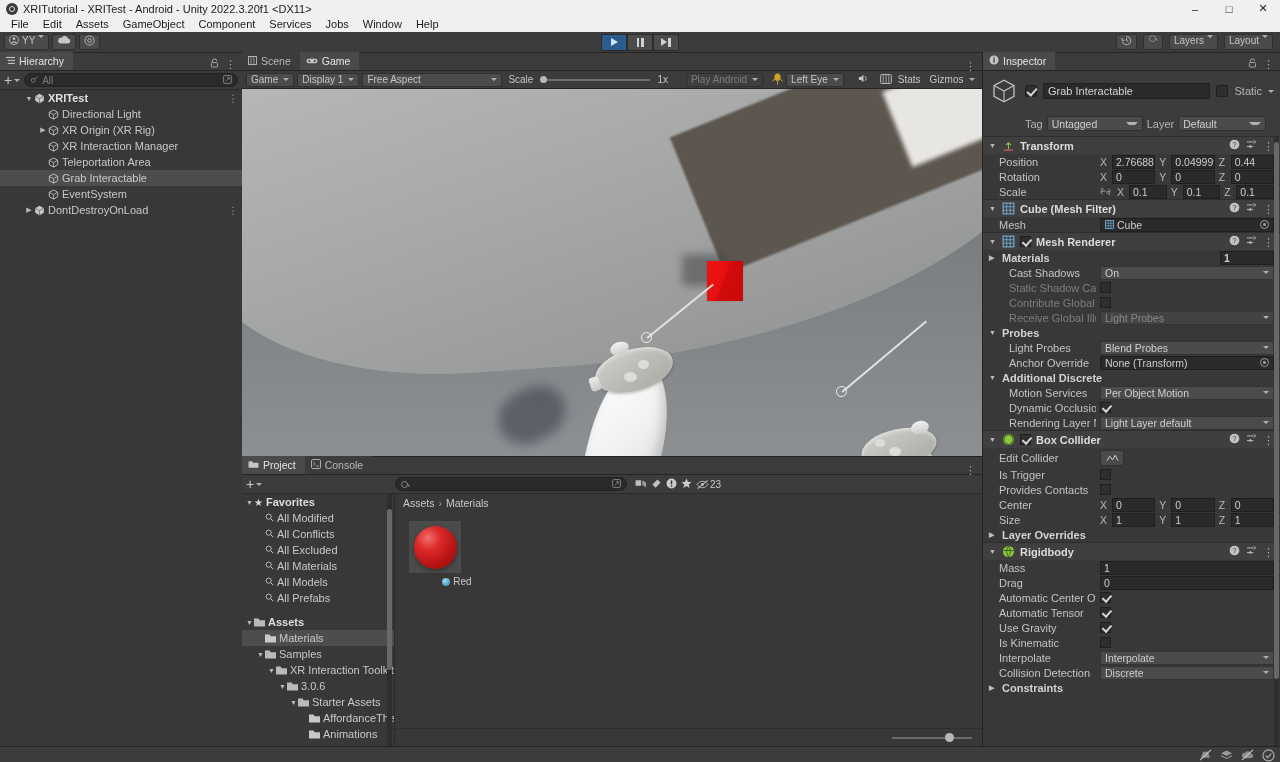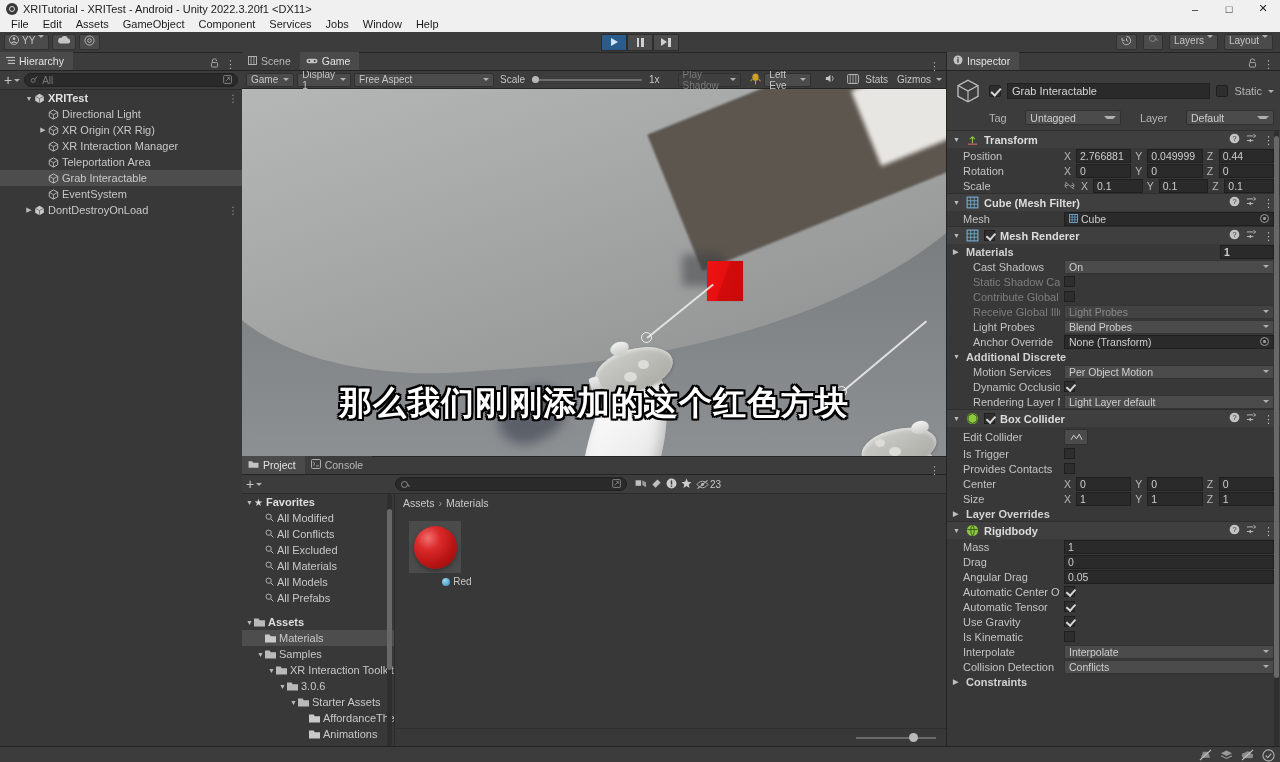--- a/index.html
+++ b/index.html
@@ -60,21 +60,21 @@
   .pause i { display:block; width:2.5px; height:9px; background:#d0d0d0; }
   .step { display:flex; align-items:center; gap:1px; }
   .step .t { width:0;height:0;border-top:4.5px solid transparent;border-bottom:4.5px solid transparent;border-left:6px solid #d0d0d0; }
   .step .b { width:2.5px;height:9px;background:#d0d0d0; }
   .tb-right { margin-left:auto; display:flex; align-items:center; gap:3px; }
 
   
   .body { flex:1; display:flex; min-height:0; }
   .col-left { width:242px; display:flex; flex-direction:column; min-width:0; }
   .col-center { flex:1; display:flex; flex-direction:column; min-width:0; }
-  .col-right { width:334px; display:flex; flex-direction:column; min-width:0; border-left:1px solid #242424; }
+  .col-right { width:298px; display:flex; flex-direction:column; min-width:0; border-left:1px solid #242424; }
 
   
   .panel { background:#383838; display:flex; flex-direction:column; min-height:0; }
   .tabrow {
     height:18px; background:#3c3c3c; display:flex; align-items:flex-end;
     border-bottom:1px solid #242424; position:relative; flex:0 0 18px;
   }
   .tab {
     height:18px; padding:0 9px 0 6px; display:flex; align-items:center; gap:4px;
     font-size:10.5px; color:#b8b8b8; background:#3c3c3c;
@@ -183,21 +183,21 @@
   .zknob { position:absolute; right:18px; top:-3.5px; width:9px;height:9px;border-radius:50%;background:#b9b9b9;}
 
   
   .insp { flex:1; background:#383838; overflow:hidden; position:relative; }
   .insp-head { background:#3c3c3c; padding:5px 6px 5px 6px; }
   .ih-row1 { display:flex; align-items:center; gap:6px; }
   .ih-cube { width:30px;height:30px; flex:0 0 30px; display:flex; align-items:center; justify-content:center; }
   .chk { width:12px;height:12px;background:#2e2e2e;border:1px solid #1f1f1f; border-radius:2px; position:relative; flex:0 0 12px;}
   .chk.on::after{ content:""; position:absolute; left:3px; top:0px; width:4px;height:8px; border:solid #d7d7d7; border-width:0 2px 2px 0; transform:rotate(42deg);}
   .namefield { flex:1; height:16px; background:#2a2a2a; border:1px solid #212121; color:#d4d4d4; font-size:11px; display:flex; align-items:center; padding:0 4px; }
-  .ih-row2 { display:flex; align-items:center; gap:4px; margin-top:4px; padding-left:36px;justify-content:space-between;}
+  .ih-row2 { display:flex; align-items:center; gap:4px; margin-top:10px; padding-left:36px;}
   .lab { color:#b4b4b4; font-size:11px; white-space:nowrap;}
   .ddown { height:15px; background:#4b4b4b; border:1px solid #303030; border-radius:2px; display:flex; align-items:center; padding:0 4px; font-size:10.5px; color:#cfcfcf; position:relative; }
   .ddown .dc { margin-left:auto; padding-left:6px; }
 
   .comp { border-top:1px solid #2e2e2e; }
   .comp-head { height:17px; display:flex; align-items:center; gap:5px; padding:0 6px; background:#3f3f3f; }
   .comp-head .foldarrow { font-size:7px; color:#bdbdbd; width:8px; }
   .comp-head .ctitle { font-weight:bold; font-size:11px; color:#dcdcdc; }
   .comp-head .hicons { margin-left:auto; display:flex; align-items:center; gap:6px; color:#bdbdbd; font-size:10px;}
   .prow { height:15px; display:flex; align-items:center; padding:0 6px 0 16px; gap:4px; }
@@ -489,21 +489,21 @@
               <span class="caret" style="margin-left:auto;"></span>
             </div>
             <div class="slider-wrap">
               <span class="gplain">Scale</span>
               <div class="strack">
                   <span class="sknob"></span>
                 </div>
               <span class="gplain">1x</span>
             </div>
             <div class="gsel dim" style="margin-left:12px;">
-              <span>Play Shadow</span>
+              <span>Play Android</span>
               <span class="caret"></span>
             </div>
             <span style="margin-left:6px;">
               <svg width="11" height="12" viewBox="0 0 12 13">
                   <ellipse cx="6" cy="4.5" rx="3.4" ry="4" fill="#c9a227"></ellipse>
                   <path d="M6 8.5v4M2.6 6.5 0.6 9M9.4 6.5 11.4 9" stroke="#c9a227" stroke-width="1.1" fill="none"></path>
                 </svg>
             </span>
             <div class="gsel">
               <span>Left Eye</span>
@@ -555,21 +555,20 @@
 
             <div class="ctrl" style="left:585px; top:318px; width:150px; height:145px;">
               <div class="body1" style="left:30px; top:32px; width:84px; height:130px; transform:rotate(10deg);"></div>
               <div class="ring" style="left:34px; top:22px; width:76px; height:38px; transform:rotate(-12deg);"></div>
               <div class="stick" style="left:84px; top:14px; width:18px; height:13px; transform:rotate(-14deg);"></div>
               <div class="btn1" style="left:48px; top:32px; width:10px; height:8px;"></div>
               <div class="btn1" style="left:62px; top:40px; width:12px; height:9px;"></div>
 
             </div>
 
-            <div class="subtitle">那么我们刚刚添加的这个红色方块</div>
           </div>
         </div>
       </div>
 
       <div class="panel projpanel">
         <div class="tabrow" id="pj-tabs">
             <div class="tab active">
               <span><svg width="11" height="9" viewBox="0 0 12 10">
                   <path d="M0.5 1.5h4l1 1.6h6v5.4h-11z" fill="#c4c4c4"></path>
                 </svg></span>
@@ -964,20 +963,24 @@
                 <span class="pl dim ind">Contribute Global Illu</span>
                 <span class="smallchk"></span>
               </div>
               <div class="prow">
                 <span class="pl dim ind">Receive Global Illum</span>
                 <span class="drop full dim">
                   <span>Light Probes</span>
                   <span class="caret dc"></span>
                 </span>
               </div>
+              <div class="sechead">
+                <span class="fa">▼</span>
+                <span>Probes</span>
+              </div>
               <div class="prow">
                 <span class="pl ind">Light Probes</span>
                 <span class="drop full">
                   <span>Blend Probes</span>
                   <span class="caret dc"></span>
                 </span>
               </div>
               <div class="prow">
                 <span class="pl ind">Anchor Override</span>
                 <span class="objfield full">
@@ -1094,24 +1097,20 @@
               </div>
               <div class="prow">
                 <span class="pl">Mass</span>
                 <span class="field full">1</span>
               </div>
               <div class="prow">
                 <span class="pl">Drag</span>
                 <span class="field full">0</span>
               </div>
               <div class="prow">
-                <span class="pl">Angular Drag</span>
-                <span class="field full">0.05</span>
-              </div>
-              <div class="prow">
                 <span class="pl">Automatic Center Of Mass</span>
                 <span class="smallchk on"></span>
               </div>
               <div class="prow">
                 <span class="pl">Automatic Tensor</span>
                 <span class="smallchk on"></span>
               </div>
               <div class="prow">
                 <span class="pl">Use Gravity</span>
                 <span class="smallchk on"></span>
@@ -1123,21 +1122,21 @@
               <div class="prow">
                 <span class="pl">Interpolate</span>
                 <span class="drop full">
                   <span>Interpolate</span>
                   <span class="caret dc"></span>
                 </span>
               </div>
               <div class="prow">
                 <span class="pl">Collision Detection</span>
                 <span class="drop full">
-                  <span>Conflicts</span>
+                  <span>Discrete</span>
                   <span class="caret dc"></span>
                 </span>
               </div>
               <div class="sechead">
                 <span class="fa">▶</span>
                 <span>Constraints</span>
               </div>
             </div>
             <div class="scroll-v" style="height:100%;right:1px;">
               <i style="top:1%;height:88%;"></i>

